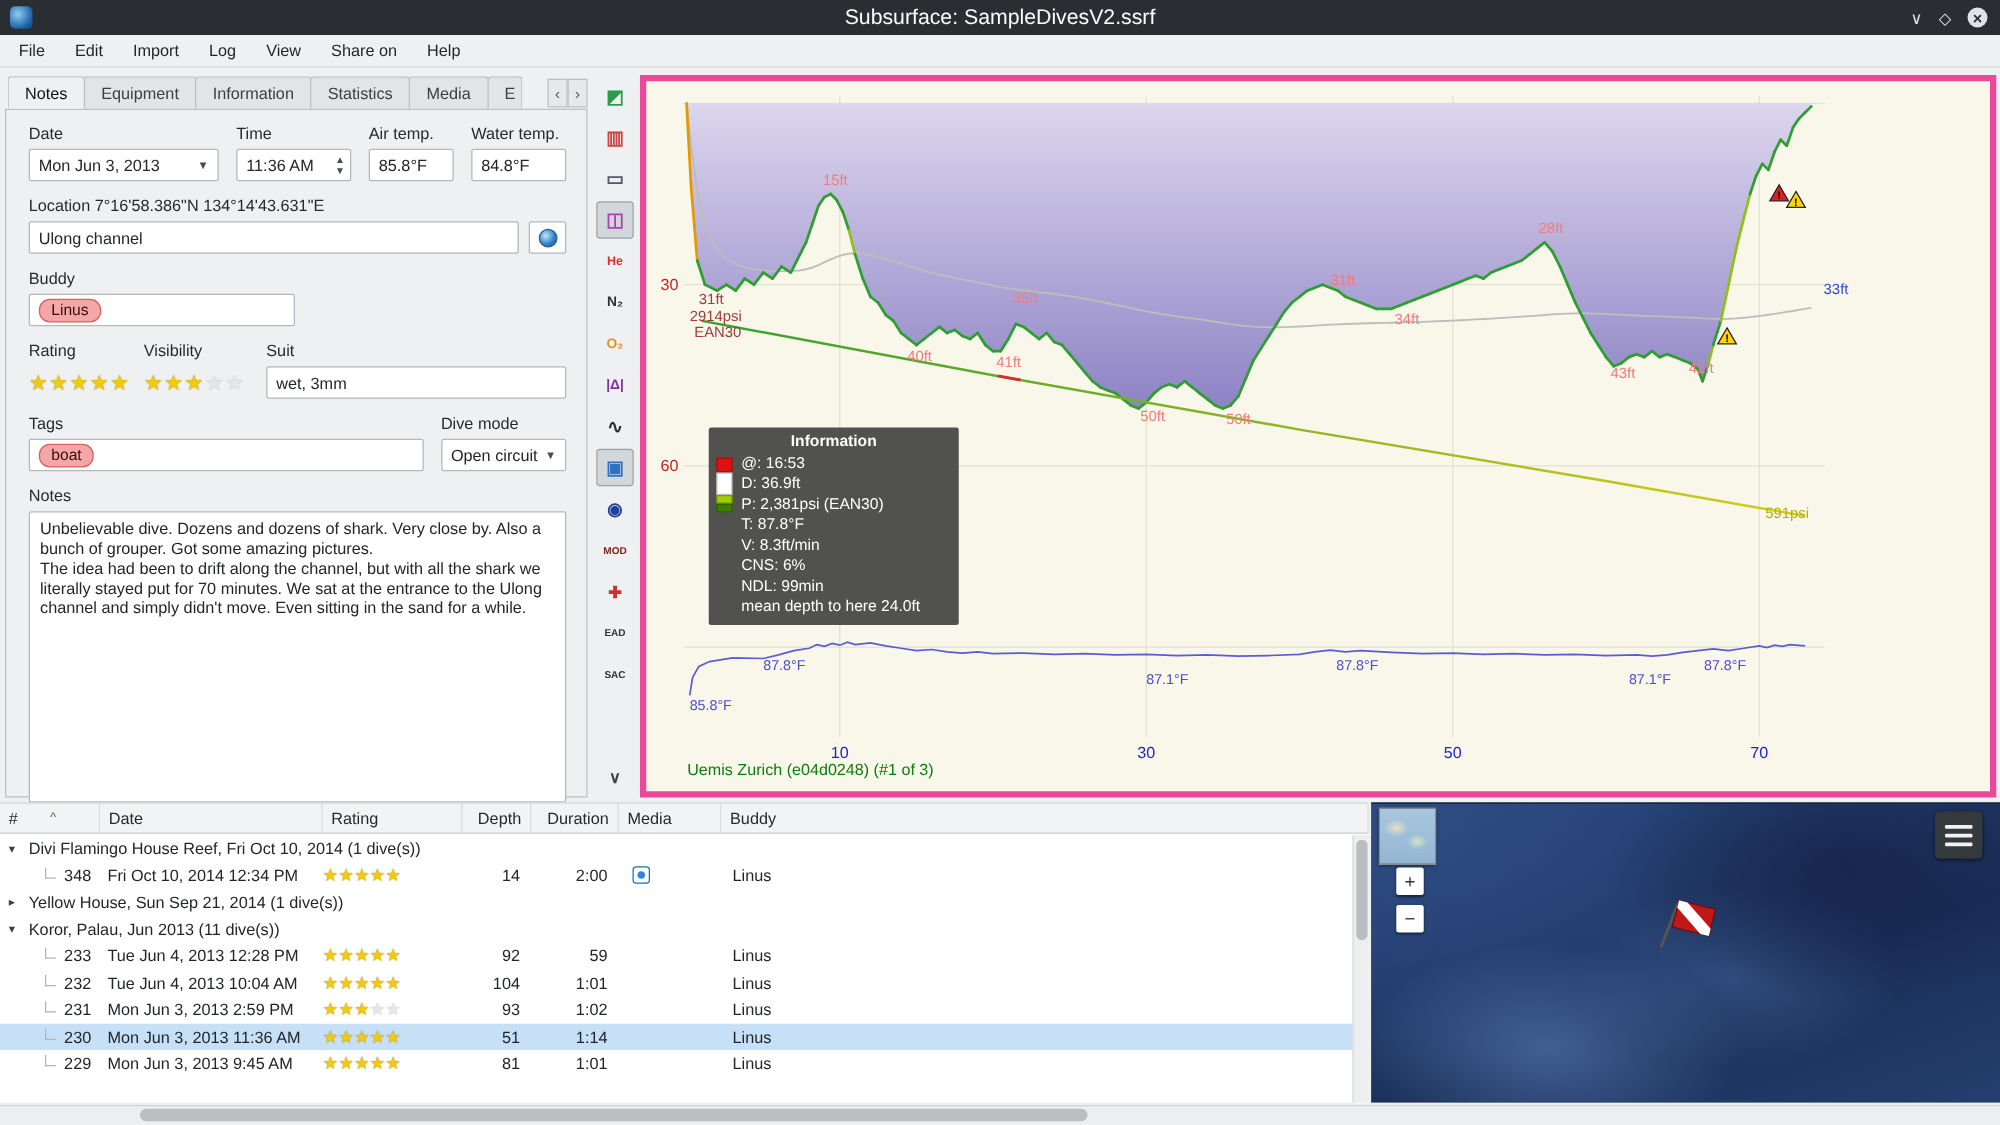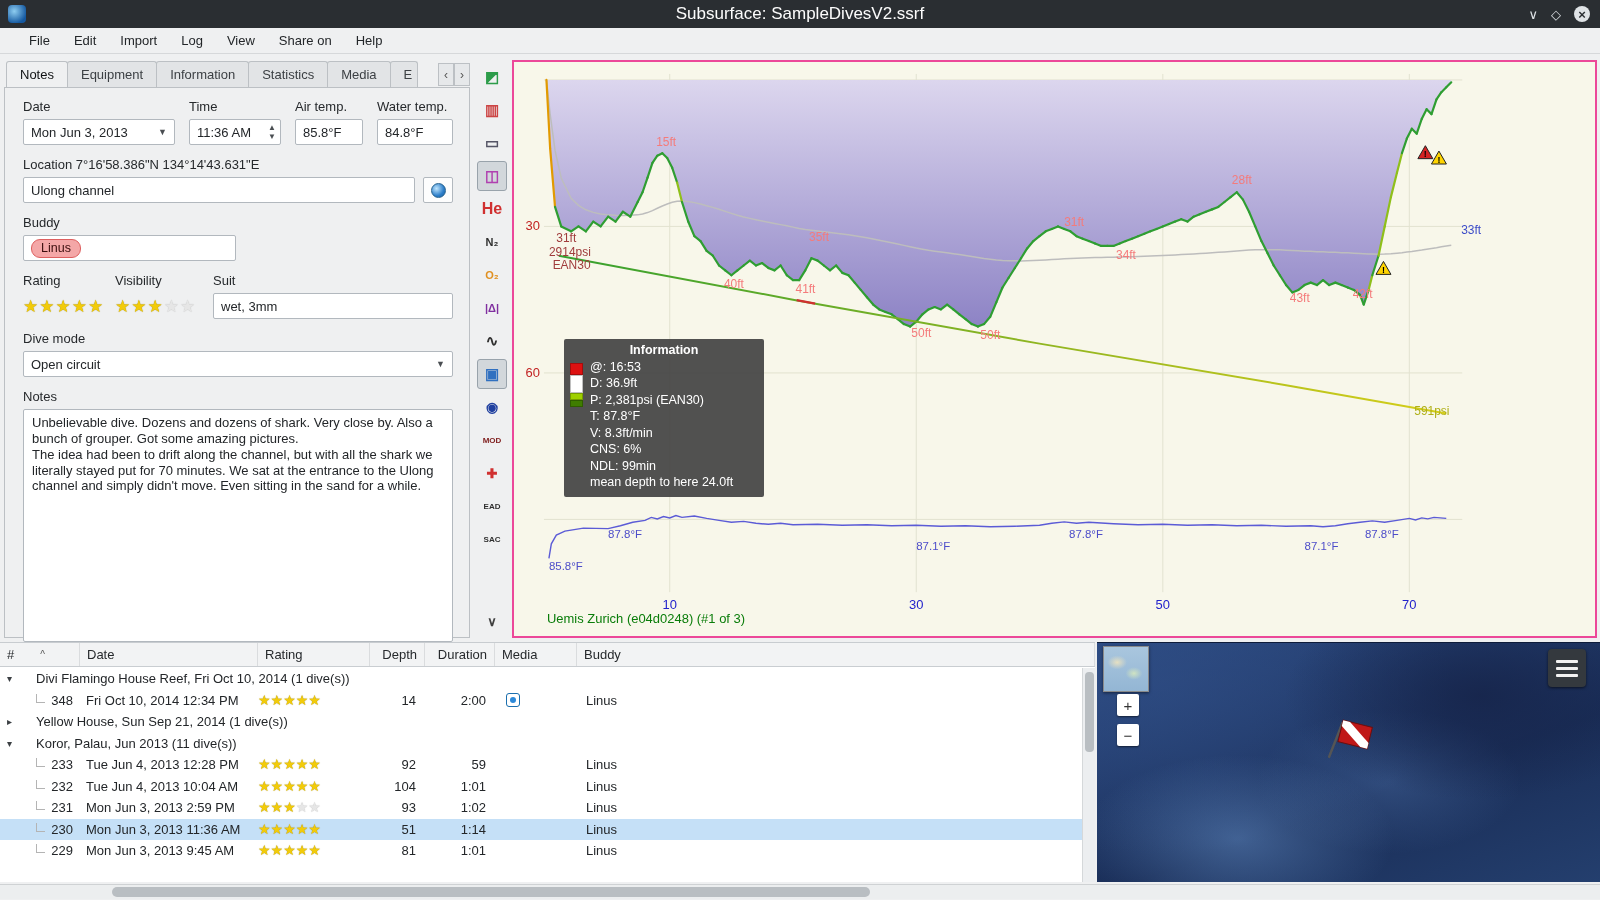--- a/index.html
+++ b/index.html
@@ -8,21 +8,21 @@
 
 
 .titlebar{position:absolute;left:0;top:0;width:100%;height:28px;background:#2a2e32;display:flex;align-items:center;color:#fcfcfc}
 .app-icon{position:absolute;left:8px;top:5px;width:18px;height:18px;border-radius:4px;background:radial-gradient(circle at 35% 35%,#8ecdf0,#1458a0 75%)}
 .win-title{flex:1;text-align:center;font-size:17px}
 .win-controls{position:absolute;right:10px;top:0;height:28px;display:flex;align-items:center;gap:13px;color:#dfe3e6}
 .wc{font-size:13px;line-height:1}
 .wc.close{width:16px;height:16px;background:#dfe3e6;color:#2a2e32;border-radius:50%;display:flex;align-items:center;justify-content:center;font-size:13px;font-weight:bold}
 
 
-.menubar{position:absolute;left:0;top:28px;width:100%;height:26px;background:#eff0f1;border-bottom:1px solid #d6d8da;display:flex;align-items:center;padding-left:18px;gap:2px}
+.menubar{position:absolute;left:0;top:28px;width:100%;height:26px;background:#eff0f1;border-bottom:1px solid #d6d8da;display:flex;align-items:center;padding-left:4px;gap:2px}
 .menu-item{padding:4px 11px;border-radius:3px;color:#232629}
 
 
 .left-panel{position:absolute;left:4px;top:60px;width:466px;height:578px}
 .tabbar{display:flex;height:27px;align-items:flex-end;position:relative;padding-left:2px}
 .tab{padding:5px 13px 5px 13px;border:1px solid #bcc0c4;border-bottom:none;background:#e2e4e6;border-radius:3px 3px 0 0;margin-right:-1px;color:#3c4044;white-space:nowrap}
 .tab.active{background:#eff0f1;color:#101214;position:relative;z-index:2}
 .tab.cut{max-width:25px;overflow:hidden}
 .tab-arrows{position:absolute;right:0;top:3px;display:flex;z-index:3}
 .tab-scroll-btn{width:16px;height:23px;border:1px solid #bcc0c4;background:#e6e8ea;display:flex;align-items:center;justify-content:center;font-size:12px;color:#555}
@@ -41,21 +41,21 @@
 .stars{height:26px;display:flex;align-items:center}
 .notes-area{background:#fff;border:1px solid #b2b8be;border-radius:2px;height:233px;padding:5px 8px;white-space:pre-wrap;font-size:13px;line-height:1.22;overflow:hidden}
 
 
 .vtoolbar{position:absolute;left:474px;top:62px;width:36px;height:574px;display:flex;flex-direction:column;align-items:center;gap:3px}
 .tbtn{width:30px;height:30px;border-radius:3px;display:flex;align-items:center;justify-content:center;font-weight:bold;flex:0 0 auto}
 .tbtn.pressed{background:#d2d7db;border:1px solid #99a3ab}
 .tbtn:last-child{margin-top:auto}
 
 
-.chart-panel{position:absolute;left:512px;top:60px;width:1085px;height:578px;background:#f8f7ea;border:2px solid #ec4899}
+.chart-panel{position:absolute;left:512px;top:60px;width:1085px;height:578px;background:#f8f7ea;border:5px solid #ec4899}
 #profile-svg{position:absolute;left:0;top:0;width:100%;height:100%}
 .grid{stroke:#e2e2d0;stroke-width:1}
 text.lbl{font-family:"Liberation Sans",sans-serif;font-size:12px}
 text.depth{fill:#f47b7b}
 text.startp{fill:#a03c3c}
 text.blue{fill:#3b4bc8}
 text.endp{fill:#b0b018}
 text.temp{fill:#4d4dc9;font-size:11.5px}
 text.ytick{fill:#c22323;font-size:13px}
 text.xtick{fill:#2222cc;font-size:13px}
@@ -70,21 +70,21 @@
 .divelist{position:absolute;left:0;top:642px;width:1095px;height:240px;background:#fff;border-top:1px solid #c8ccd0}
 .dl-header{display:grid;grid-template-columns:80px 178px 112px 55px 70px 82px 1fr;height:24px;background:#f2f3f4;border-bottom:1px solid #c9cdd1;align-items:stretch}
 .hcell{padding:0 7px;display:flex;align-items:center;border-right:1px solid #dadcde;color:#26292c}
 .hcell.right{justify-content:flex-end}
 .sort{margin-left:26px;color:#555;font-size:10px}
 .dl-rows{position:absolute;top:25px;left:0;right:13px;bottom:0;overflow:hidden}
 .dlrow{height:21.5px;display:flex;align-items:center}
 .dlrow.dive{display:grid;grid-template-columns:80px 178px 112px 55px 70px 82px 1fr}
 .dlrow.selected{background:#c5e0f7}
 .tarrow{width:13px;margin-left:7px;color:#3c4044;font-size:10px}
-.tlabel{margin-left:16px}
+.tlabel{margin-left:3px}
 .cnum{display:flex;align-items:center;justify-content:flex-end;padding-right:7px}
 .tree{display:inline-block;width:9px;height:9px;border-left:1px solid #b4b4b4;border-bottom:1px solid #b4b4b4;margin-right:6px;margin-bottom:4px}
 .cdate{padding-left:6px}
 .crate .st{font-size:14px;letter-spacing:0}
 .cdepth,.cdur{text-align:right;padding-right:9px}
 .cmedia{display:flex;align-items:center;padding-left:11px}
 .media-ic{width:14px;height:14px;border:1px solid #1b6fae;border-radius:3px;background:#fff;position:relative}
 .media-ic::after{content:"";position:absolute;inset:3px;background:#2d89d8;border-radius:50%}
 .cbuddy{padding-left:9px}
 .dl-vscroll{position:absolute;right:0;top:25px;width:13px;bottom:0;background:#eceef0;border-left:1px solid #d5d8da}
@@ -218,20 +218,26 @@
         </div>
         <div style="flex:1">
           <label>Suit</label>
           <div class="input">
             <span>wet, 3mm</span>
           </div>
         </div>
       </div>
 
       <div class="frow" style="gap:14px">
+        <div style="width:318px">
+          <label>Tags</label>
+          <div class="input">
+            <span class="chip">boat</span>
+          </div>
+        </div>
         <div style="flex:1">
           <label>Dive mode</label>
           <div class="combo">
             <span>Open circuit</span>
             <span class="dd">▼</span>
           </div>
         </div>
       </div>
 
       <label>Notes</label>
@@ -247,21 +253,21 @@
       <div class="tbtn">
         <span class="g" style="color: rgb(204, 68, 68); font-size: 15px;">▥</span>
       </div>
       <div class="tbtn">
         <span class="g" style="color: rgb(85, 85, 102); font-size: 15px;">▭</span>
       </div>
       <div class="tbtn pressed">
         <span class="g" style="color: rgb(176, 64, 176); font-size: 15px;">◫</span>
       </div>
       <div class="tbtn">
-        <span class="g" style="color: rgb(208, 48, 48); font-size: 16px;">He</span>
+        <span class="g" style="color: rgb(208, 48, 48); font-size: 10px;">He</span>
       </div>
       <div class="tbtn">
         <span class="g" style="color: rgb(48, 48, 48); font-size: 11px;">N₂</span>
       </div>
       <div class="tbtn">
         <span class="g" style="color: rgb(224, 144, 32); font-size: 11px;">O₂</span>
       </div>
       <div class="tbtn">
         <span class="g" style="color: rgb(128, 48, 160); font-size: 11px;">|Δ|</span>
       </div>

